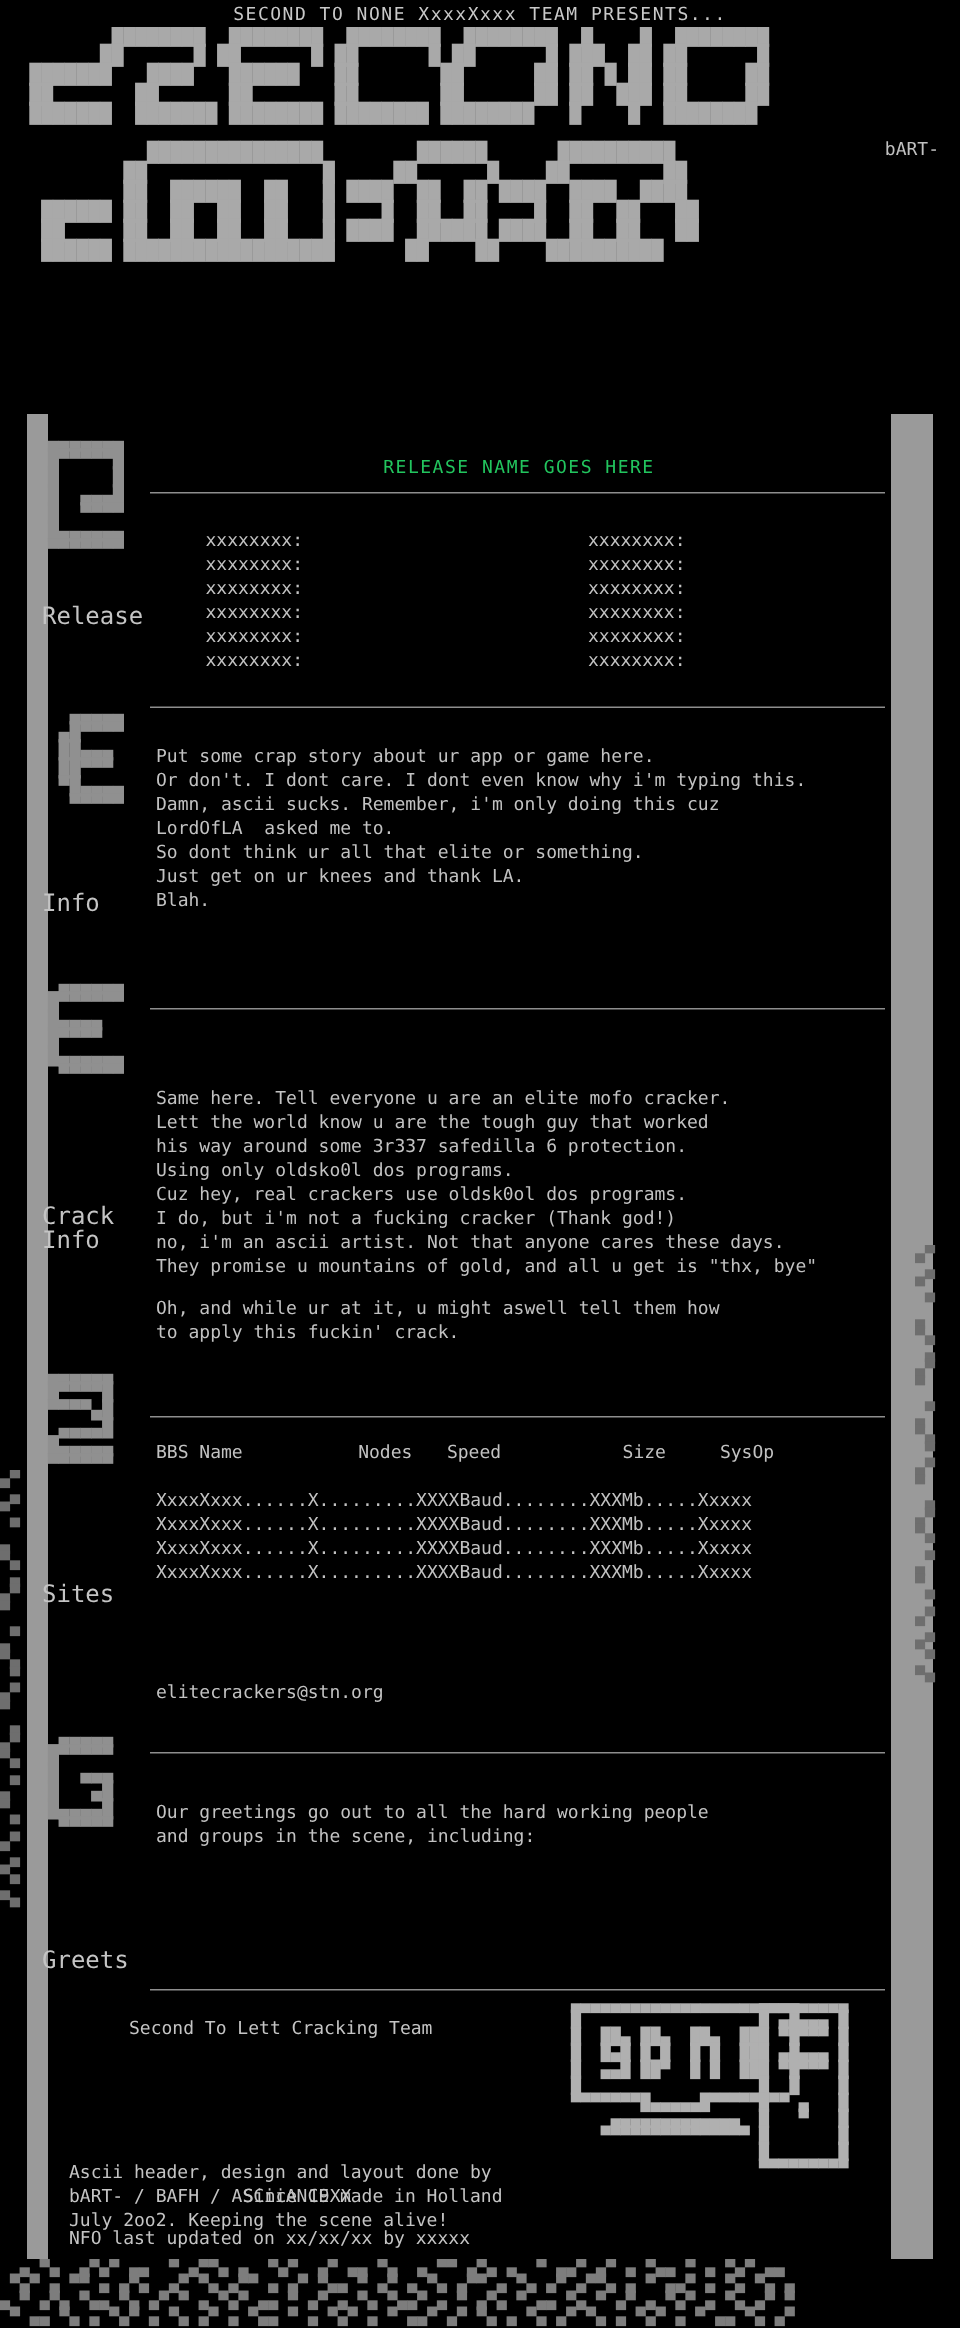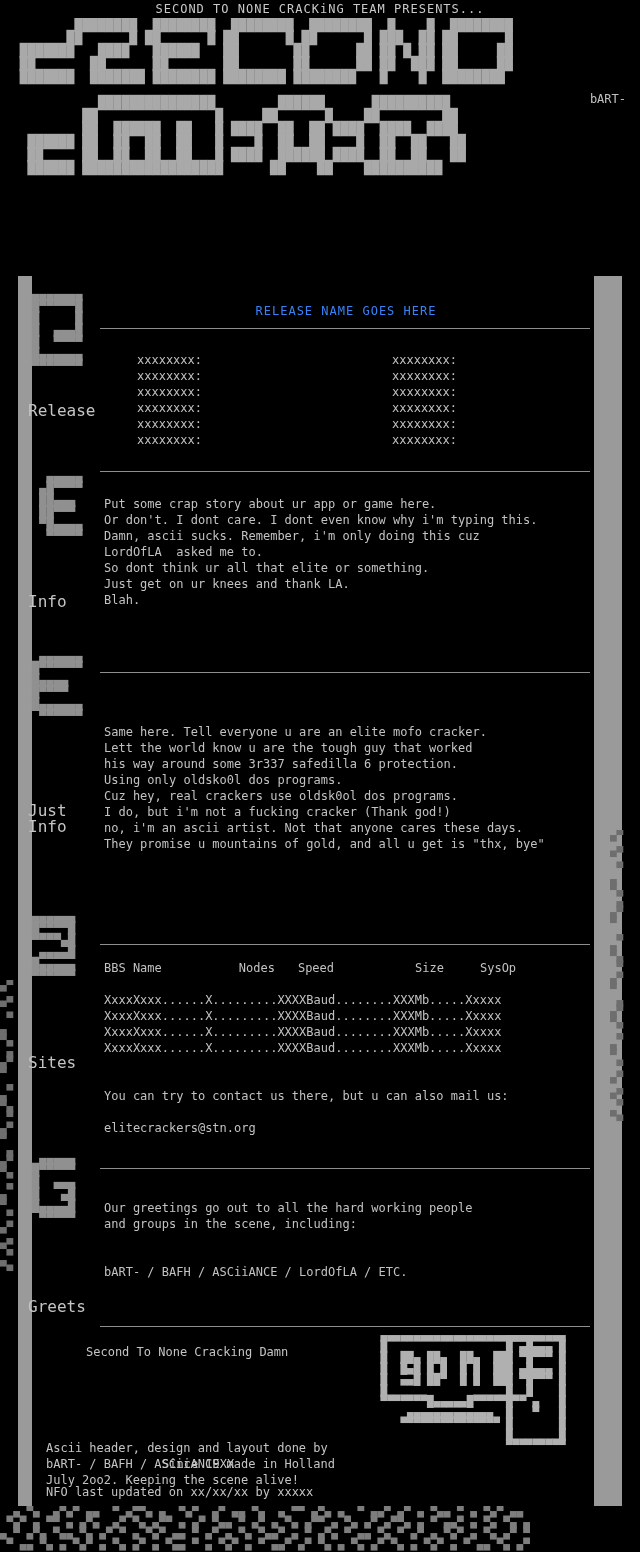--- a/index.html
+++ b/index.html
@@ -109,21 +109,21 @@
     line-height: 16px;
     white-space: pre;
     color: #c2c2c2;
   }
 
   .title-line {
     position: absolute;
     left: 100px; width: 492px;
     text-align: center;
     font-size: 12px;
-    color: #3b82f6;
+    color: #22c55e;
     white-space: pre;
     letter-spacing: 1px;
   }
 
   .col-left  { position: absolute; left: 137px; white-space: pre; font-size: 12px; line-height: 16px; color: #c2c2c2;}
   .col-right { position: absolute; left: 392px; white-space: pre; font-size: 12px; line-height: 16px; color: #c2c2c2;}
 
   
   .footer-text {
     position: absolute;
@@ -169,21 +169,21 @@
     font-size: 11px; line-height: 11px;
     color: #6e6e6e;
     overflow: hidden;
   }
 </style>
 </head>
 <body>
 
 <div class="page">
 
-  <div class="presents">SECOND TO NONE CRACKiNG TEAM PRESENTS...</div>
+  <div class="presents">SECOND TO NONE XxxxXxxx TEAM PRESENTS...</div>
 
   <div class="logo-wrap">
     <div class="logo-art">         ████████  ████████  ████████  ████████  █    █  ████████
         ██      █ ██      █ ██      █ ██      █ ███  ██ ██      █
   ███████   ████   ██████   ██       ██      ██ ██ █ ██ ██     ██
   ██       ██      ██       ██       ██      ██ ██  ███ ██     ██
   ███████  ███████ ████████ ████████ ████████   █    █  ████████
 
             ███████████████        ██████      ██████████
           ██               █     ██      █    ██        ██
@@ -245,55 +245,55 @@
 █▄▄▄▄▄▄
  ▀▀▀▀▀▀</div>
   <div class="block" style="top:724px;">Same here. Tell everyone u are an elite mofo cracker.
 Lett the world know u are the tough guy that worked
 his way around some 3r337 safedilla 6 protection.
 Using only oldsko0l dos programs.
 Cuz hey, real crackers use oldsk0ol dos programs.
 I do, but i'm not a fucking cracker (Thank god!)
 no, i'm an ascii artist. Not that anyone cares these days.
 They promise u mountains of gold, and all u get is "thx, bye"</div>
-  <div class="section-label" style="top:801px;">Just</div>
+  <div class="section-label" style="top:801px;">Crack</div>
   <div class="section-label" style="top:817px;">Info</div>
+  <div class="block" style="top:864px;">Oh, and while ur at it, u might aswell tell them how
+to apply this fuckin' crack.</div>
 
   <div class="side-glyph" style="top:910px;">▄▄▄▄▄▄
 █▀▀▀▀█
 ▀▀▀▀▄█
  ▄▄▄▄█
 █▄▄▄▄▄
 ▀▀▀▀▀▀</div>
   <div class="rule" style="top:944px;"></div>
   <div class="block" style="top:960px;"><span>BBS Name</span><span style="display:inline-block;width:77px;"></span><span>Nodes</span><span style="display:inline-block;width:23px;"></span><span>Speed</span><span style="display:inline-block;width:81px;"></span><span>Size</span><span style="display:inline-block;width:36px;"></span><span>SysOp</span></div>
 
   <div class="block" style="top:992px;">XxxxXxxx......X.........XXXXBaud........XXXMb.....Xxxxx</div>
   <div class="block" style="top:1008px;">XxxxXxxx......X.........XXXXBaud........XXXMb.....Xxxxx</div>
   <div class="block" style="top:1024px;">XxxxXxxx......X.........XXXXBaud........XXXMb.....Xxxxx</div>
   <div class="block" style="top:1040px;">XxxxXxxx......X.........XXXXBaud........XXXMb.....Xxxxx</div>
   <div class="section-label" style="top:1053px;">Sites</div>
 
-  <div class="block" style="top:1088px;">You can try to contact us there, but u can also mail us:</div>
   <div class="block" style="top:1120px;">elitecrackers@stn.org</div>
 
   <div class="side-glyph" style="top:1152px;"> ▄▄▄▄▄
 █▀▀▀▀▀
 █  ▄▄▄
 █   ▄█
 █▄▄▄▄█
  ▀▀▀▀▀</div>
   <div class="rule" style="top:1168px;"></div>
   <div class="block" style="top:1200px;">Our greetings go out to all the hard working people
 and groups in the scene, including:</div>
-  <div class="block" style="top:1264px;">bART- / BAFH / ASCiiANCE / LordOfLA / ETC.</div>
   <div class="section-label" style="top:1297px;">Greets</div>
   <div class="rule" style="top:1326px;"></div>
 
-  <div class="footer-text" style="top:1344px; left:86px;">Second To None Cracking Damn</div>
+  <div class="footer-text" style="top:1344px; left:86px;">Second To Lett Cracking Team</div>
   <div class="footer-text" style="top:1456px; left:162px;">Since 19XX</div>
   <div class="footer-text" style="top:1484px; left:46px;">NFO last updated on xx/xx/xx by xxxxx</div>
   <div class="footer-text" style="top:1440px; left:46px;">Ascii header, design and layout done by
 bART- / BAFH / ASCiiANCE made in Holland
 July 2oo2. Keeping the scene alive!</div>
 
   <div class="footer-art" style="top:1330px; left:374px;"> ▄▄▄▄▄▄▄▄▄▄▄▄▄▄▄▄▄▄▄▄▄▄▄
  █                     █
  █  ██▄ ██▄  ██▄  ██   █
  █  █▄█ █ █  █ █  ██   █

